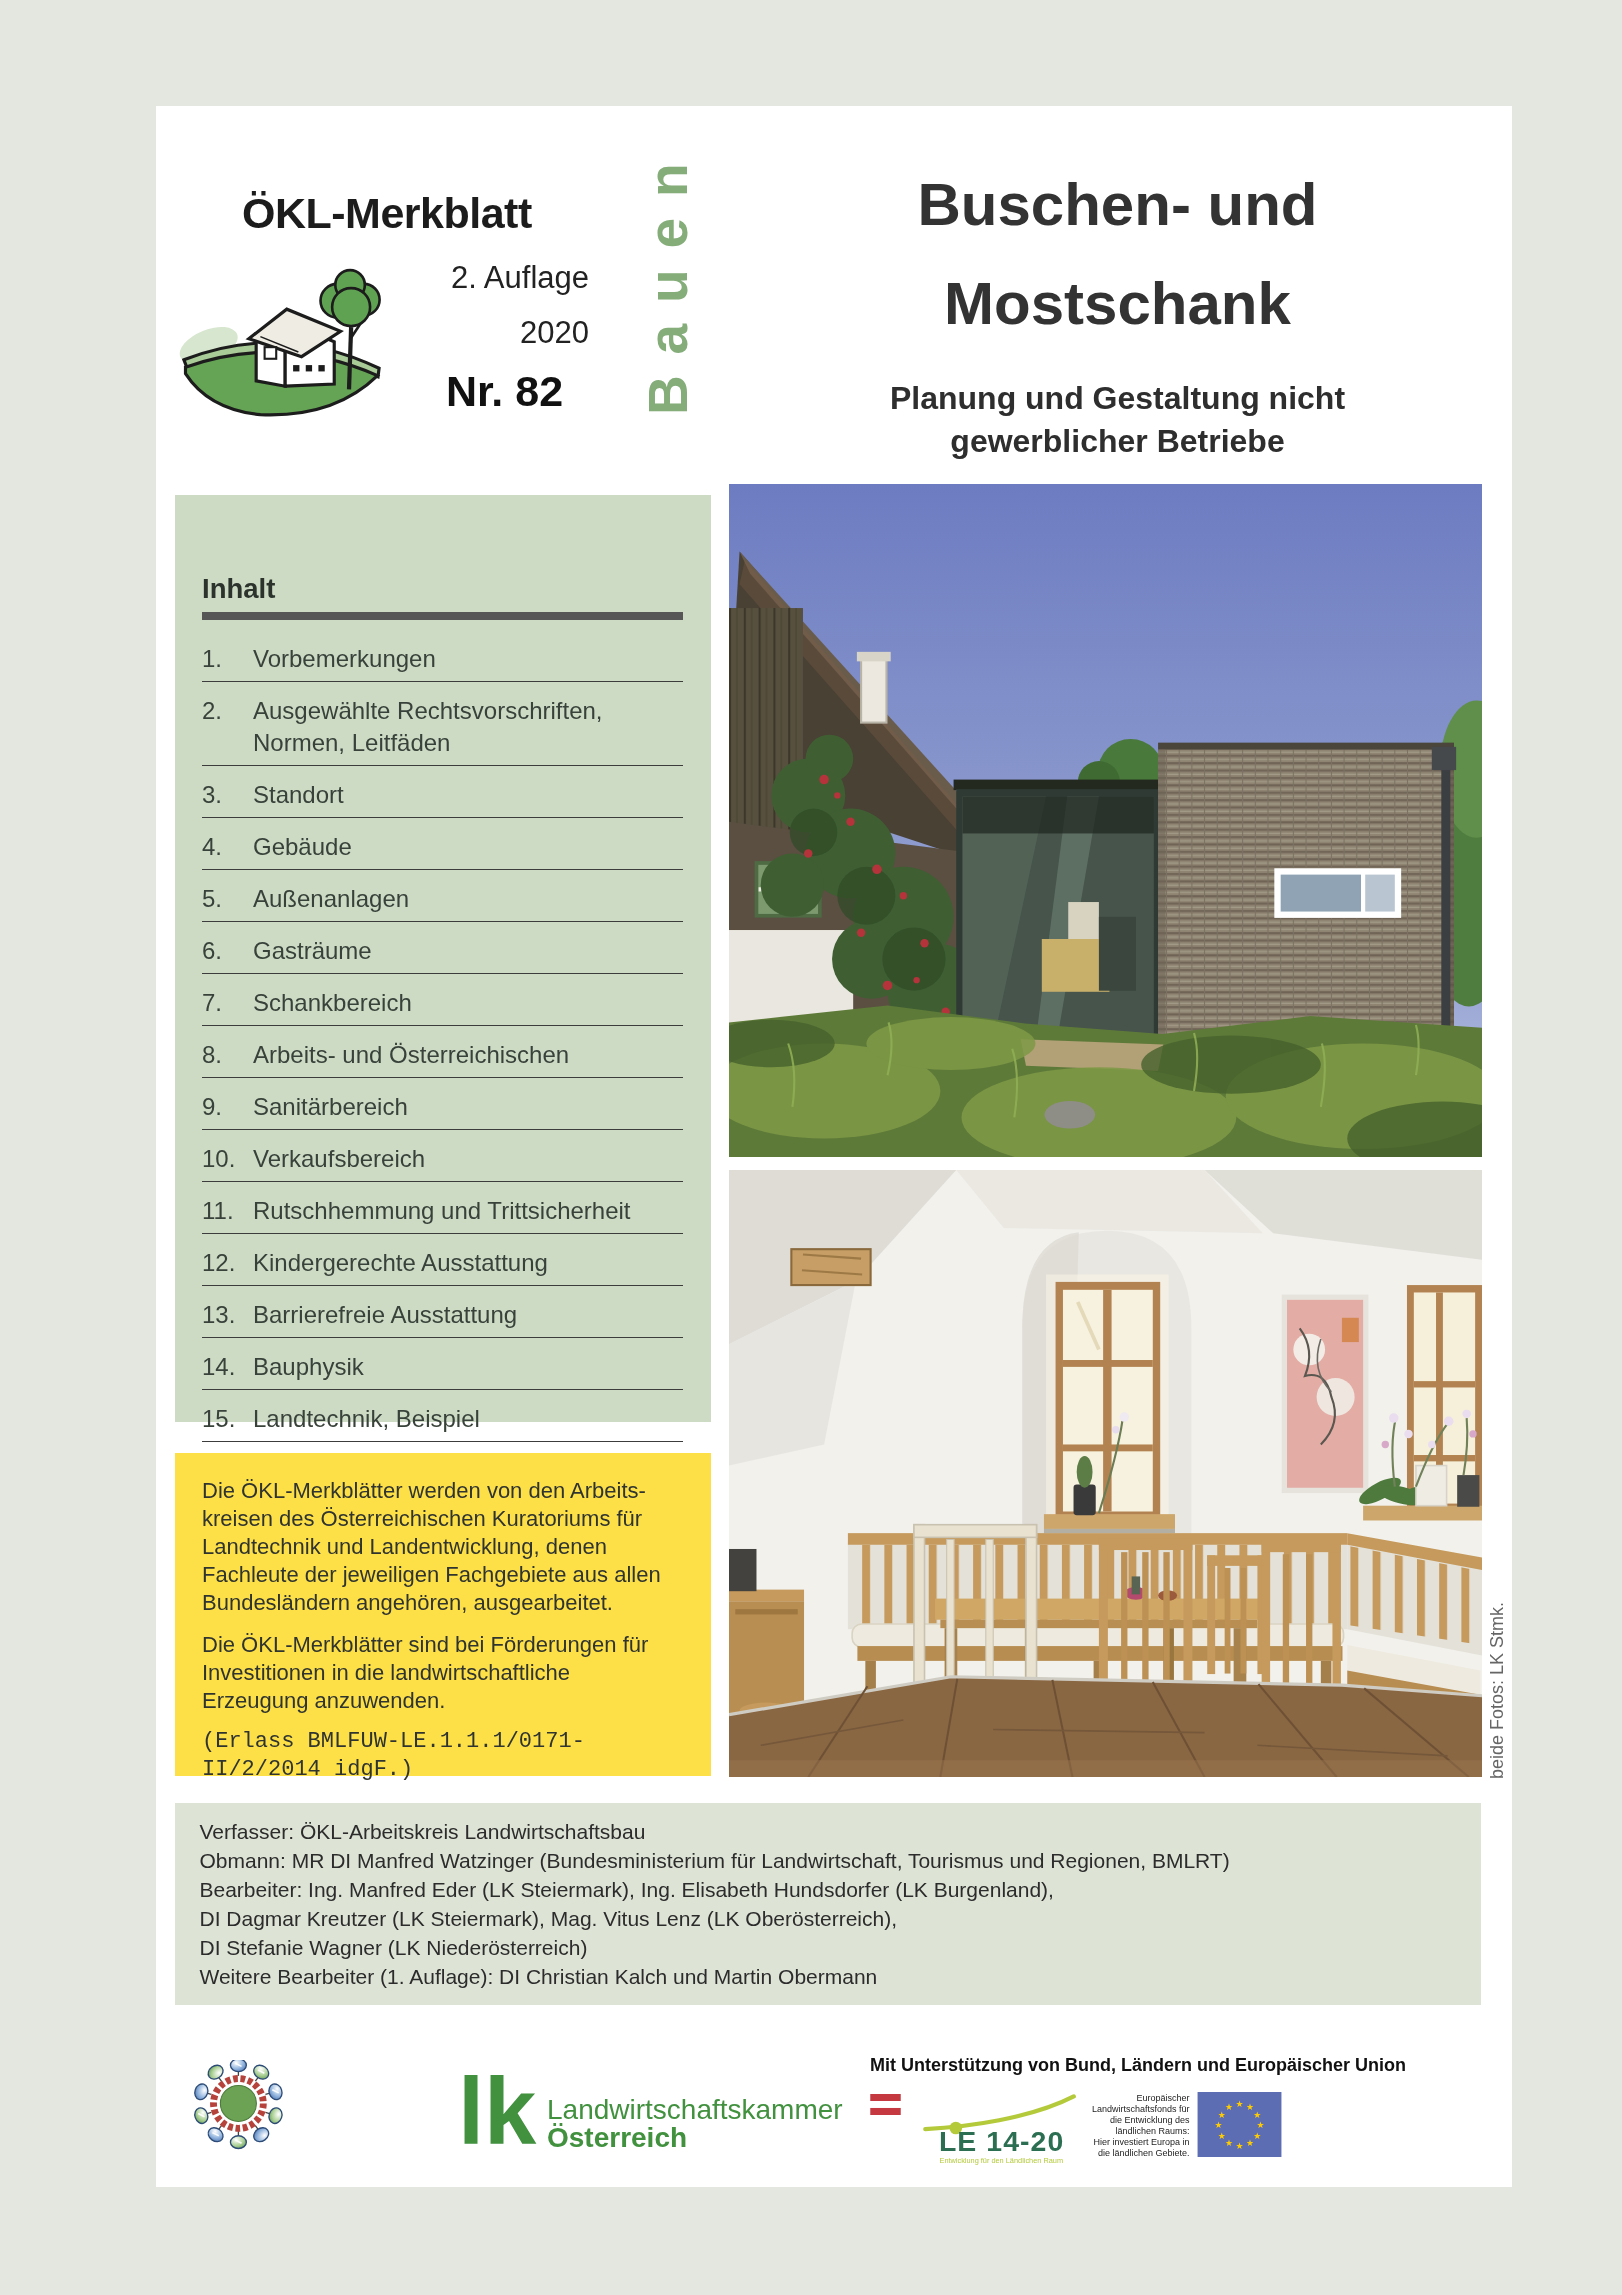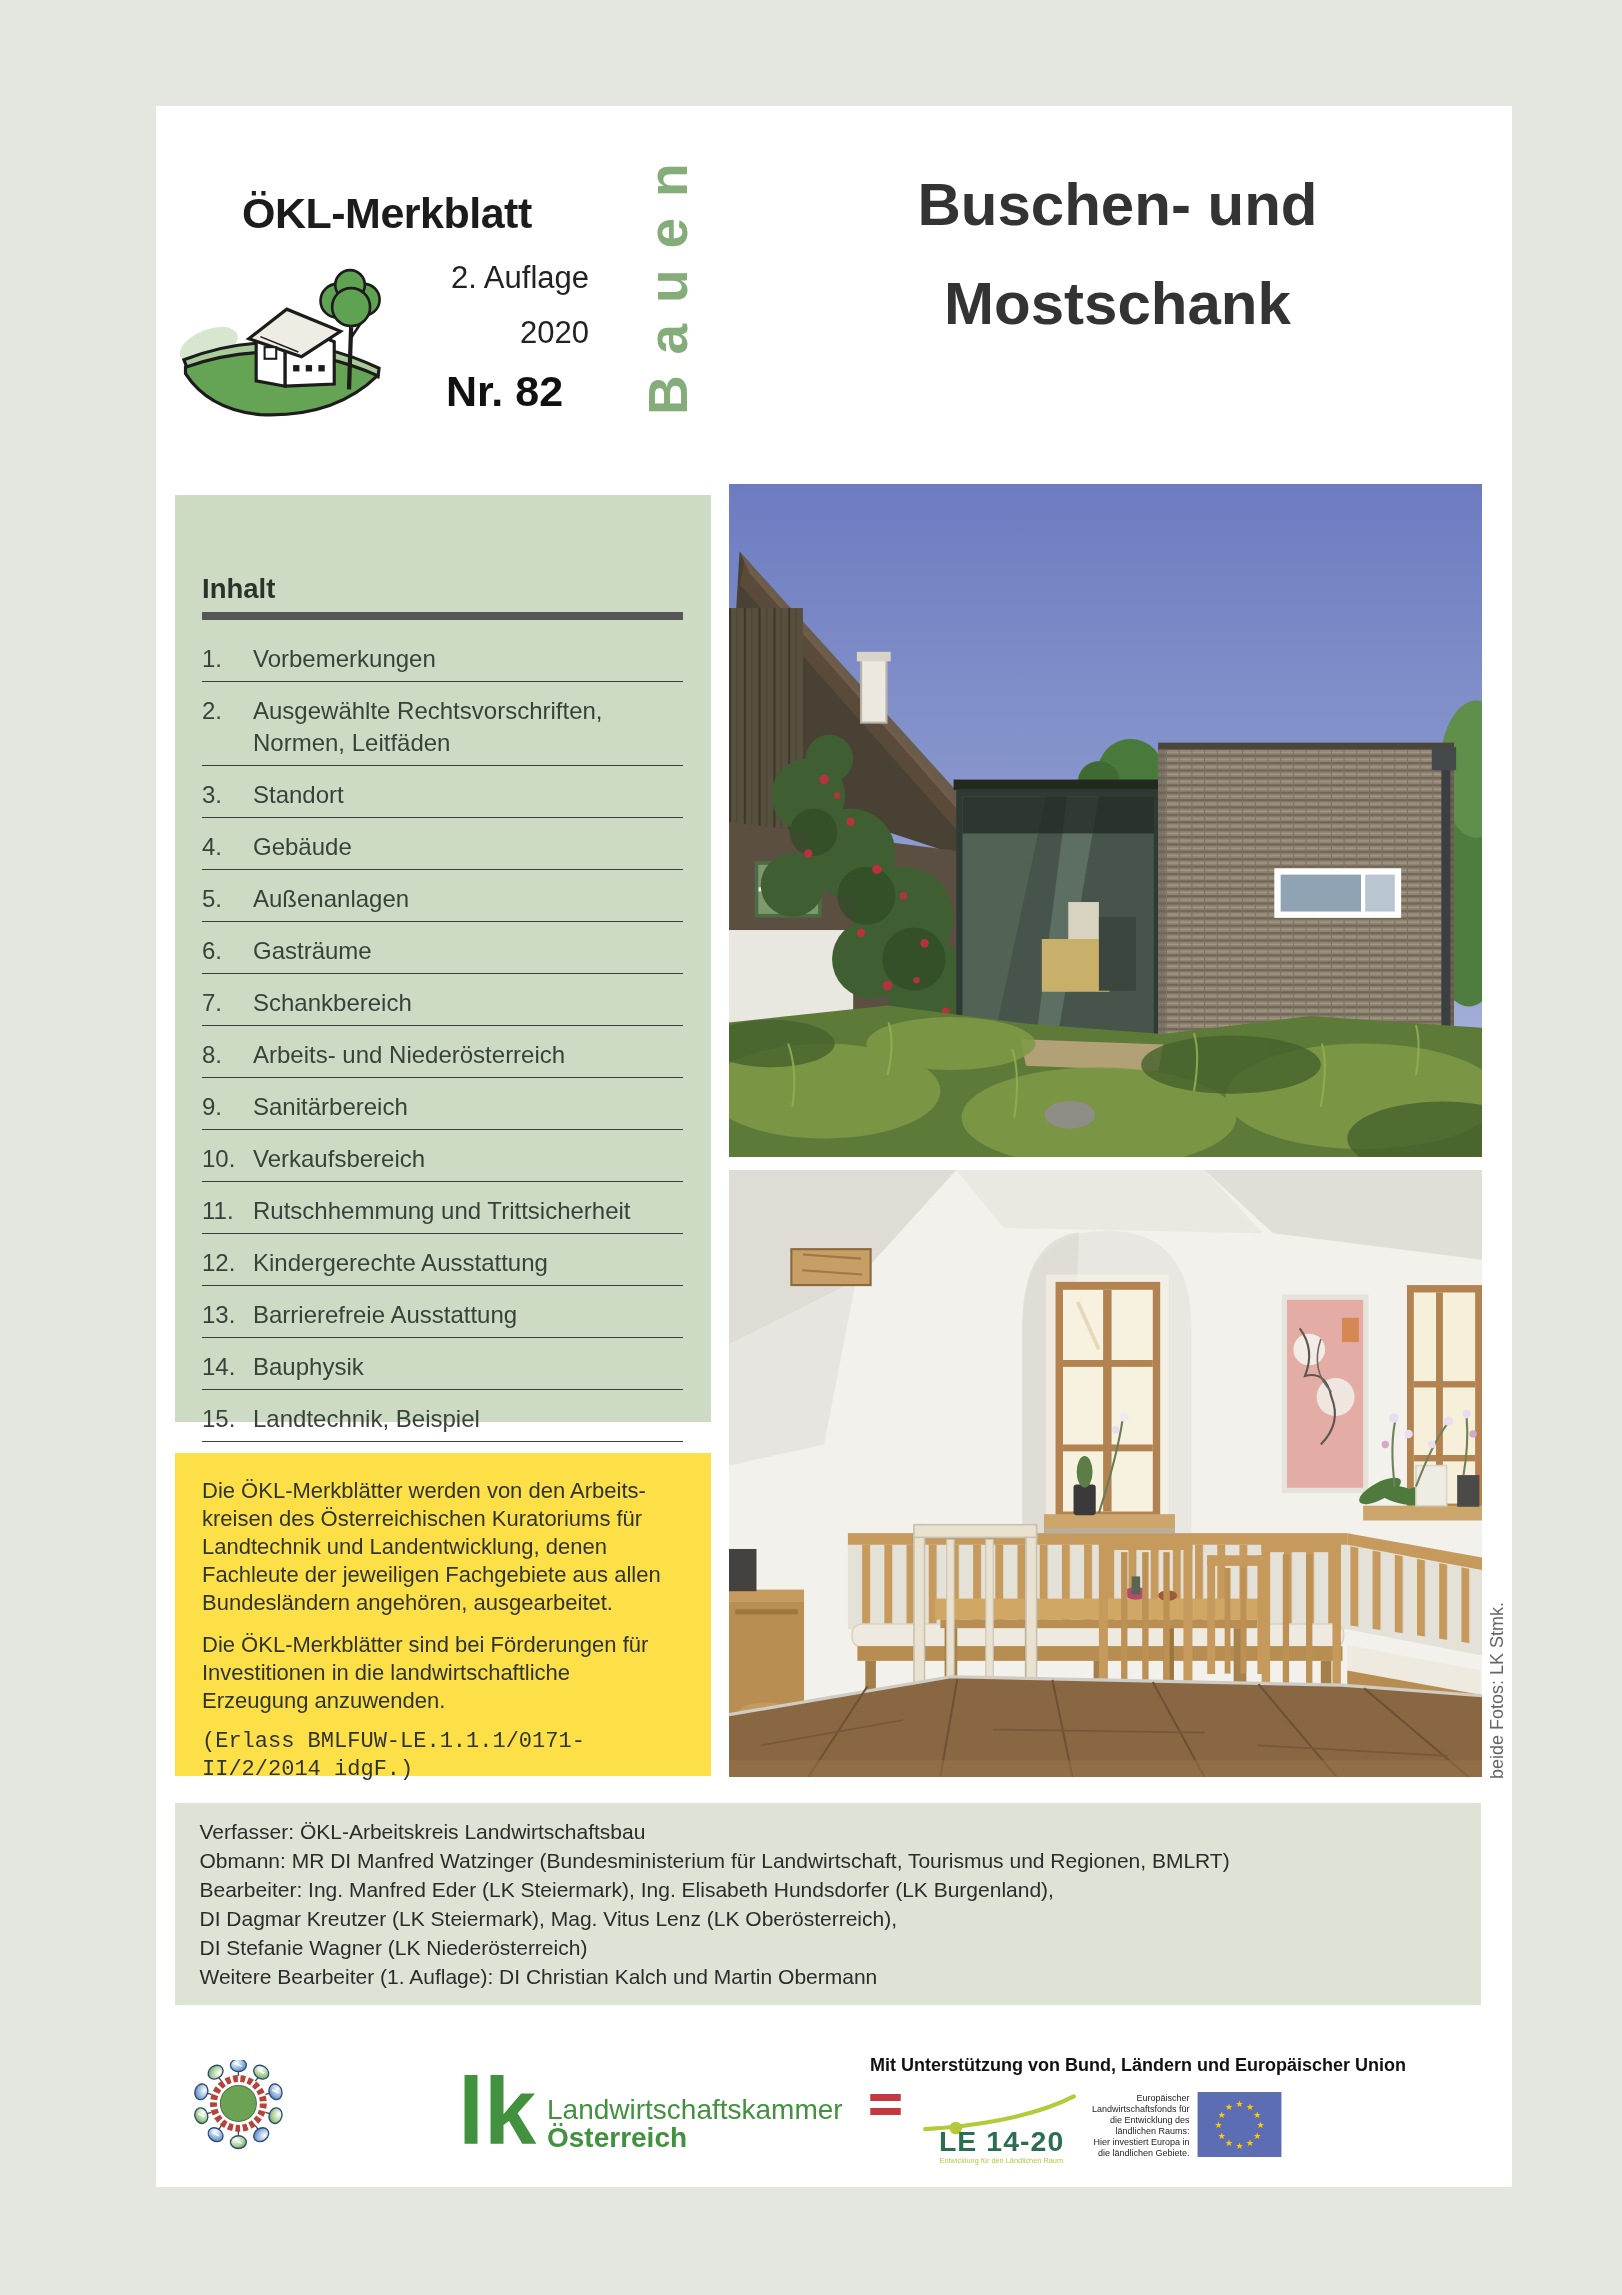--- a/index.html
+++ b/index.html
@@ -114,20 +114,22 @@
       <div class="edition-line">2. Auflage</div>
       <div class="edition-year">2020</div>
       <div class="edition-number">Nr. 82</div>
     </div>
 
     <div class="series-vertical">Bauen</div>
 
     <div class="title-block">
       <div class="title-main">Buschen- und</div>
       <div class="title-main">Mostschank</div>
+      <div class="title-sub">Planung und Gestaltung nicht
+gewerblicher Betriebe</div>
     </div>
 
     <div class="toc-panel">
       <div class="toc-heading">Inhalt</div>
       <div class="toc-bar"></div>
       <div class="toc-list">
 
           <div class="toc-item">
             <span class="toc-num">1.</span>
             <span class="toc-label">Vorbemerkungen</span>
@@ -159,21 +161,21 @@
             <span class="toc-label">Gasträume</span>
           </div>
 
           <div class="toc-item">
             <span class="toc-num">7.</span>
             <span class="toc-label">Schankbereich</span>
           </div>
 
           <div class="toc-item">
             <span class="toc-num">8.</span>
-            <span class="toc-label">Arbeits- und Niederösterreich</span>
+            <span class="toc-label">Arbeits- und Österreichischen</span>
           </div>
 
           <div class="toc-item">
             <span class="toc-num">9.</span>
             <span class="toc-label">Sanitärbereich</span>
           </div>
 
           <div class="toc-item">
             <span class="toc-num">10.</span>
             <span class="toc-label">Verkaufsbereich</span>

